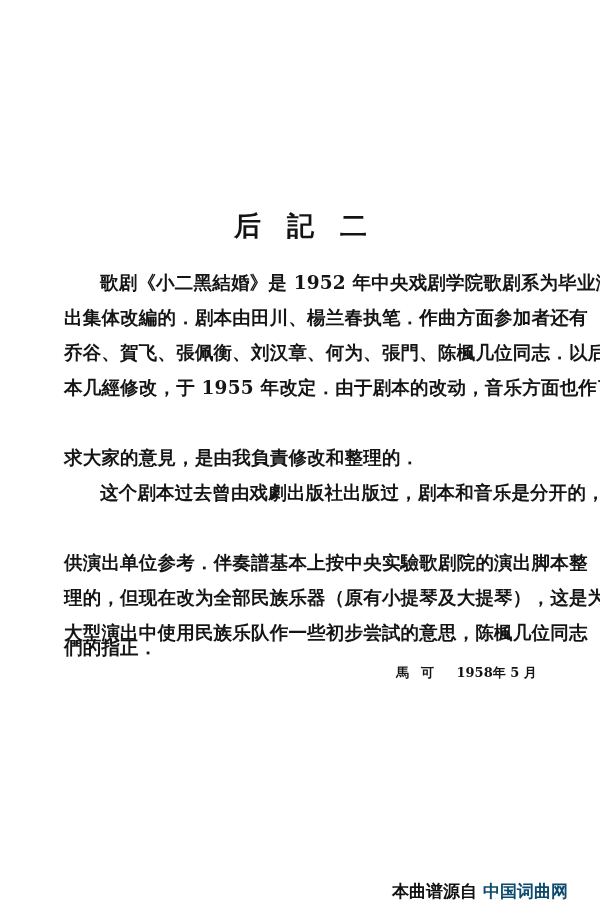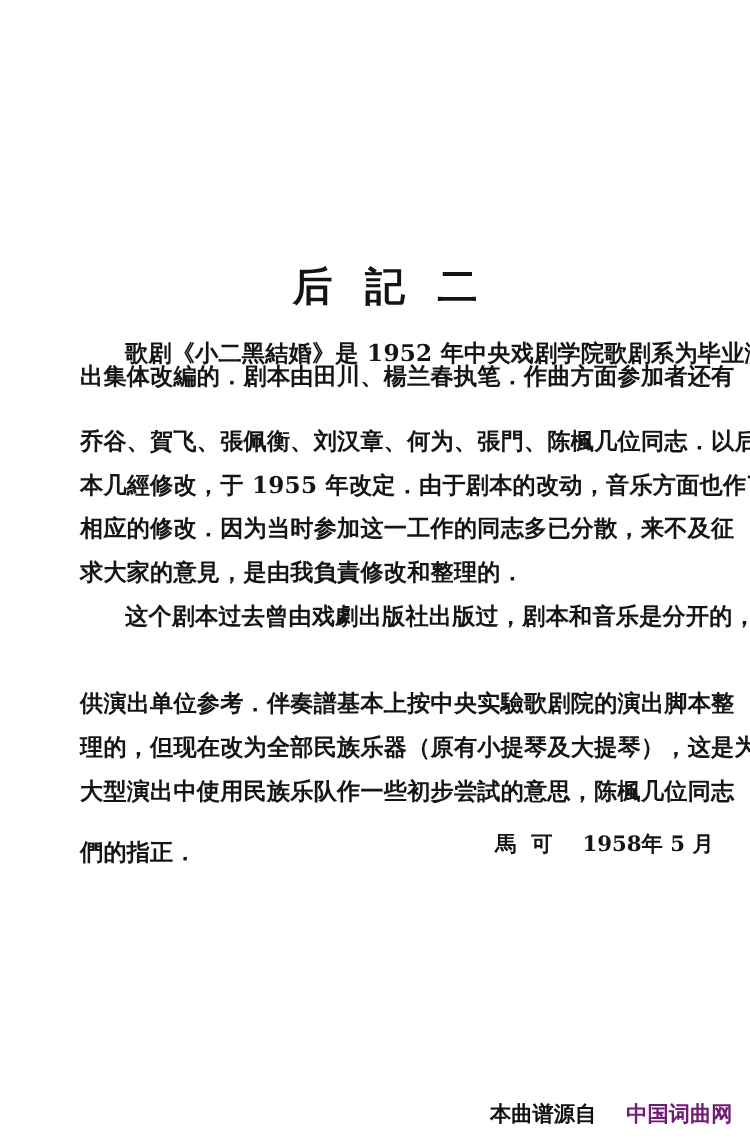--- a/index.html
+++ b/index.html
@@ -17,21 +17,21 @@
     }
     .page {
       position: absolute;
       left: 0; top: 0;
       width: 600px; height: 910px;
     }
     .title {
       position: absolute;
       left: 234px;
       top: 208px;
-      font-size: 32px;
+      font-size: 27px;
       letter-spacing: 26px;
       font-weight: bold;
       white-space: nowrap;
       color: #141414;
     }
     .body-line {
       position: absolute;
       left: 64px;
       width: 514px;
       font-size: 18.5px;
@@ -46,65 +46,63 @@
       text-align-last: left;
     }
     .body-line.indent {
       left: 100px;
       width: 478px;
     }
     .signature {
       position: absolute;
       left: 396px;
       top: 664px;
-      font-size: 17px;
+      font-size: 13px;
       font-weight: bold;
       white-space: nowrap;
       color: #141414;
     }
     .signature .name {
       letter-spacing: 12px;
       margin-right: 6px;
     }
     .footer {
       position: absolute;
       left: 392px;
       top: 880px;
       font-family: "DejaVu Sans", "Liberation Sans", sans-serif;
       font-size: 17px;
       font-weight: bold;
       white-space: nowrap;
     }
     .footer .src {
       color: #111111;
-      margin-right: 18px;
     }
     .footer .site {
-      color: #701a75;
+      color: #0c4a6e;
     }
   </style>
 </head>
 <body>
 
 <div class="page">
 
   <div class="title">后記二</div>
 
   <div class="body-line indent" style="top:270px;">歌剧《小二黑結婚》是 1952 年中央戏剧学院歌剧系为毕业演</div>
-  <div class="body-line" style="top:288px;">出集体改編的．剧本由田川、楊兰春执笔．作曲方面参加者还有</div>
+  <div class="body-line" style="top:305px;">出集体改編的．剧本由田川、楊兰春执笔．作曲方面参加者还有</div>
   <div class="body-line" style="top:340px;">乔谷、賀飞、張佩衡、刘汉章、何为、張門、陈楓几位同志．以后劇</div>
   <div class="body-line" style="top:375px;">本几經修改，于 1955 年改定．由于剧本的改动，音乐方面也作了</div>
-  <div class="body-line" style="top:410px;">相应的修改．因为当时参加这一工作的同志多已分散，来不及征</div>
   <div class="body-line indent" style="top:480px;">这个剧本过去曾由戏劇出版社出版过，剧本和音乐是分开的，</div>
 
   <div class="body-line short" style="top:445px;">求大家的意見，是由我負責修改和整理的．</div>
   <div class="body-line" style="top:550px;font-family:Liberation Serif, serif;">供演出单位参考．伴奏譜基本上按中央实驗歌剧院的演出脚本整</div>
   <div class="body-line" style="top:585px;">理的，但现在改为全部民族乐器（原有小提琴及大提琴），这是为在</div>
   <div class="body-line" style="top:620px;">大型演出中使用民族乐队作一些初步尝試的意思，陈楓几位同志</div>
-  <div class="body-line short" style="top:633px; top:635px;margin-top:34px;">們的指正．</div>
+  <div class="body-line short" style="top:633px; top:635px;">們的指正．</div>
 
   <div class="signature">
     <span class="name">馬可</span>
     <span>1958年 5 月</span>
   </div>
 
   <div class="footer">
     <span class="src">本曲谱源自</span>
     <span class="site">中国词曲网</span>
   </div>

